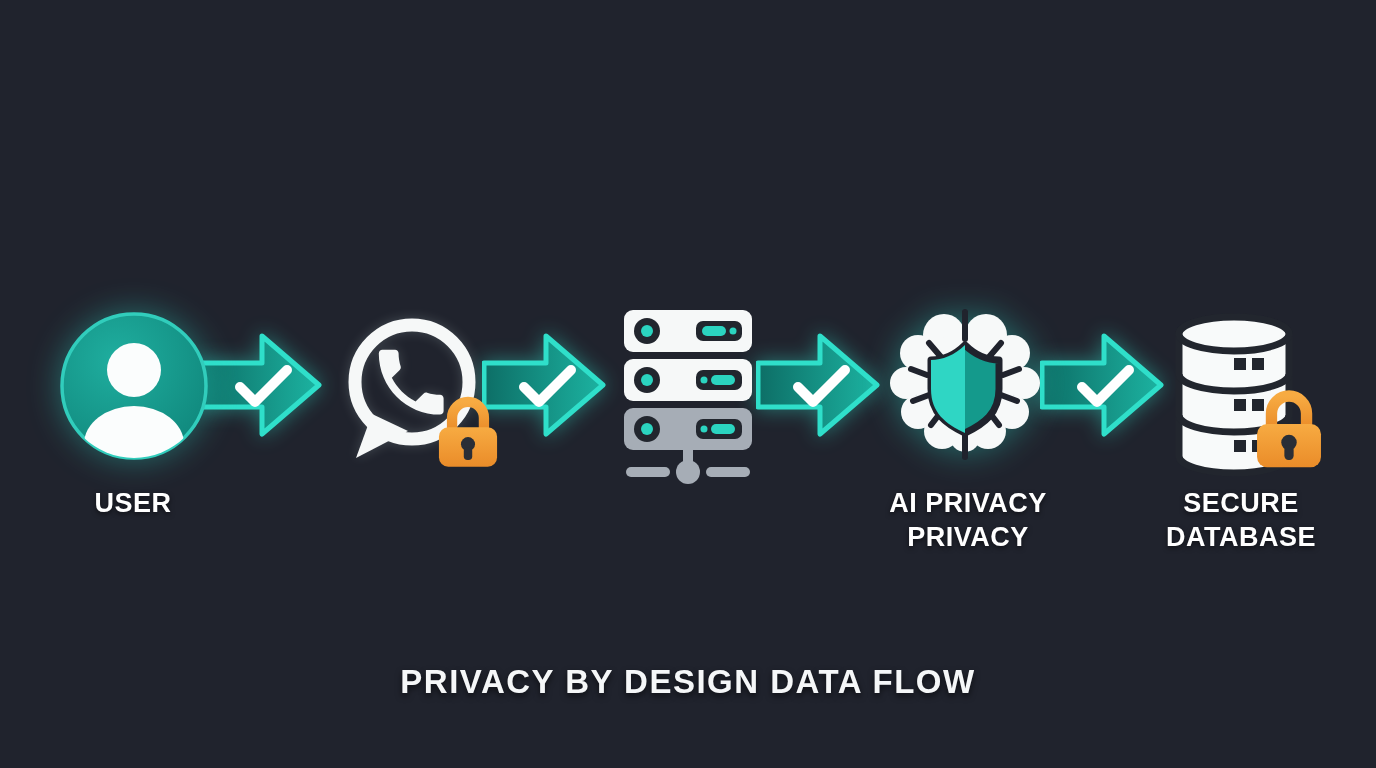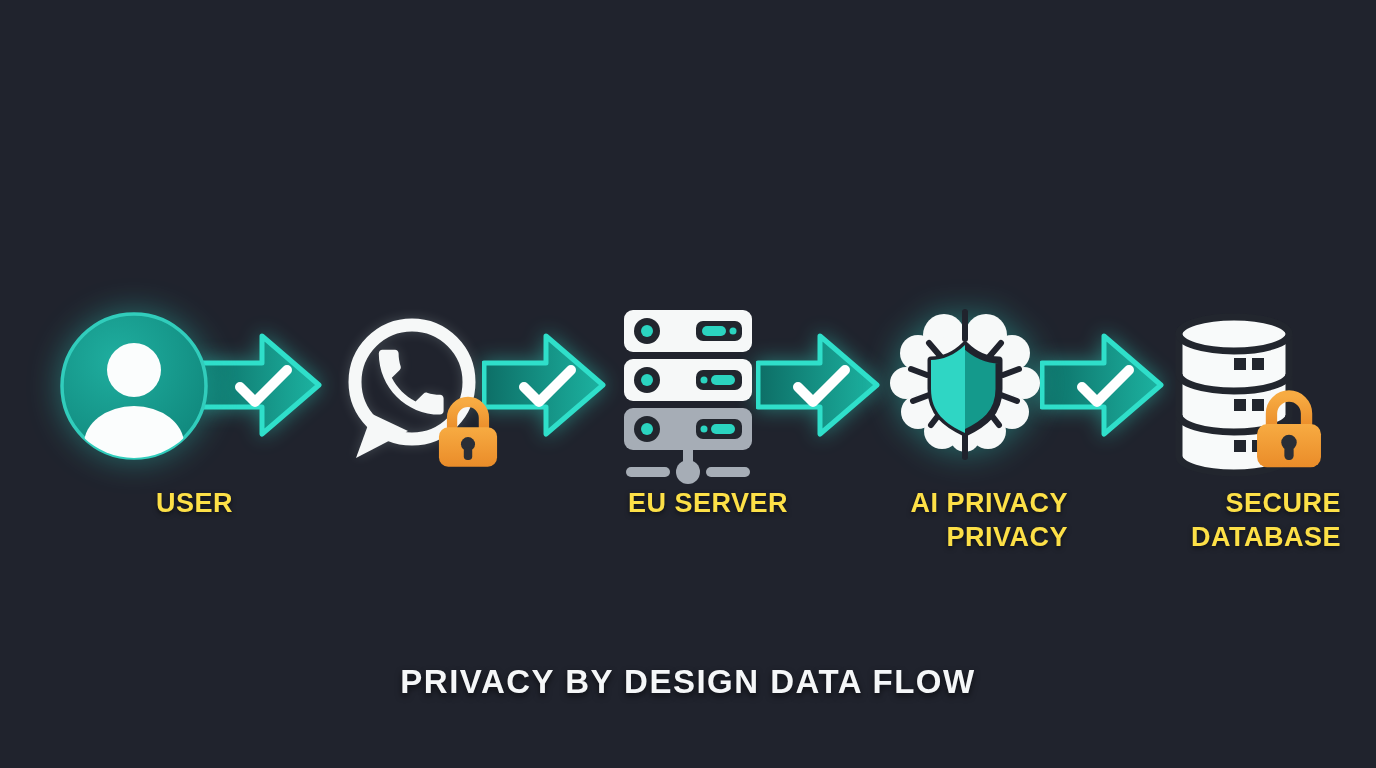--- a/index.html
+++ b/index.html
@@ -15,22 +15,22 @@
   }
   .abs{position:absolute;}
   
   .teal-glow{filter:drop-shadow(0 0 10px rgba(46,223,202,.45));}
   .soft-teal-glow{filter:drop-shadow(0 0 16px rgba(46,223,202,.40));}
   .white-glow{filter:drop-shadow(0 0 6px rgba(230,255,252,.18));}
   .node-label{
     position:absolute;
     top:486px;
     width:200px;
-    text-align:right;
-    color:#fde047;
+    text-align:center;
+    color:#ffffff;
     font-size:27px;
     font-weight:700;
     letter-spacing:.5px;
     line-height:34px;
     text-shadow:0 2px 5px rgba(0,0,0,.55);
   }
   .diagram-title{
     position:absolute;
     left:0;top:663px;
     width:1376px;
@@ -136,21 +136,20 @@
       <rect x="74" y="109" width="46" height="20" rx="7" fill="#22262e"></rect>
       <circle cx="82" cy="119" r="3.5" fill="#2bd4c0"></circle>
         <rect x="89" y="114" width="24" height="10" rx="5" fill="#2bd4c0"></rect>
 
       <rect x="61" y="140" width="10" height="18" fill="#a6adb6"></rect>
       <circle cx="66" cy="162" r="12" fill="#a6adb6"></circle>
       <rect x="4" y="157" width="44" height="10" rx="5" fill="#a6adb6"></rect>
       <rect x="84" y="157" width="44" height="10" rx="5" fill="#a6adb6"></rect>
     </svg>
   </div>
-  <div class="node-label" style="left:588px">EU SERVER</div>
 
   <div class="abs soft-teal-glow" style="left:885px;top:305px">
     <svg width="160" height="160" viewBox="0 0 160 160">
       <defs>
           <clipPath id="shieldLeft">
             <rect x="0" y="0" width="80" height="160"></rect>
           </clipPath>
         </defs>
       <g fill="#f7f9f9">
         <circle cx="59" cy="30" r="21"></circle>

